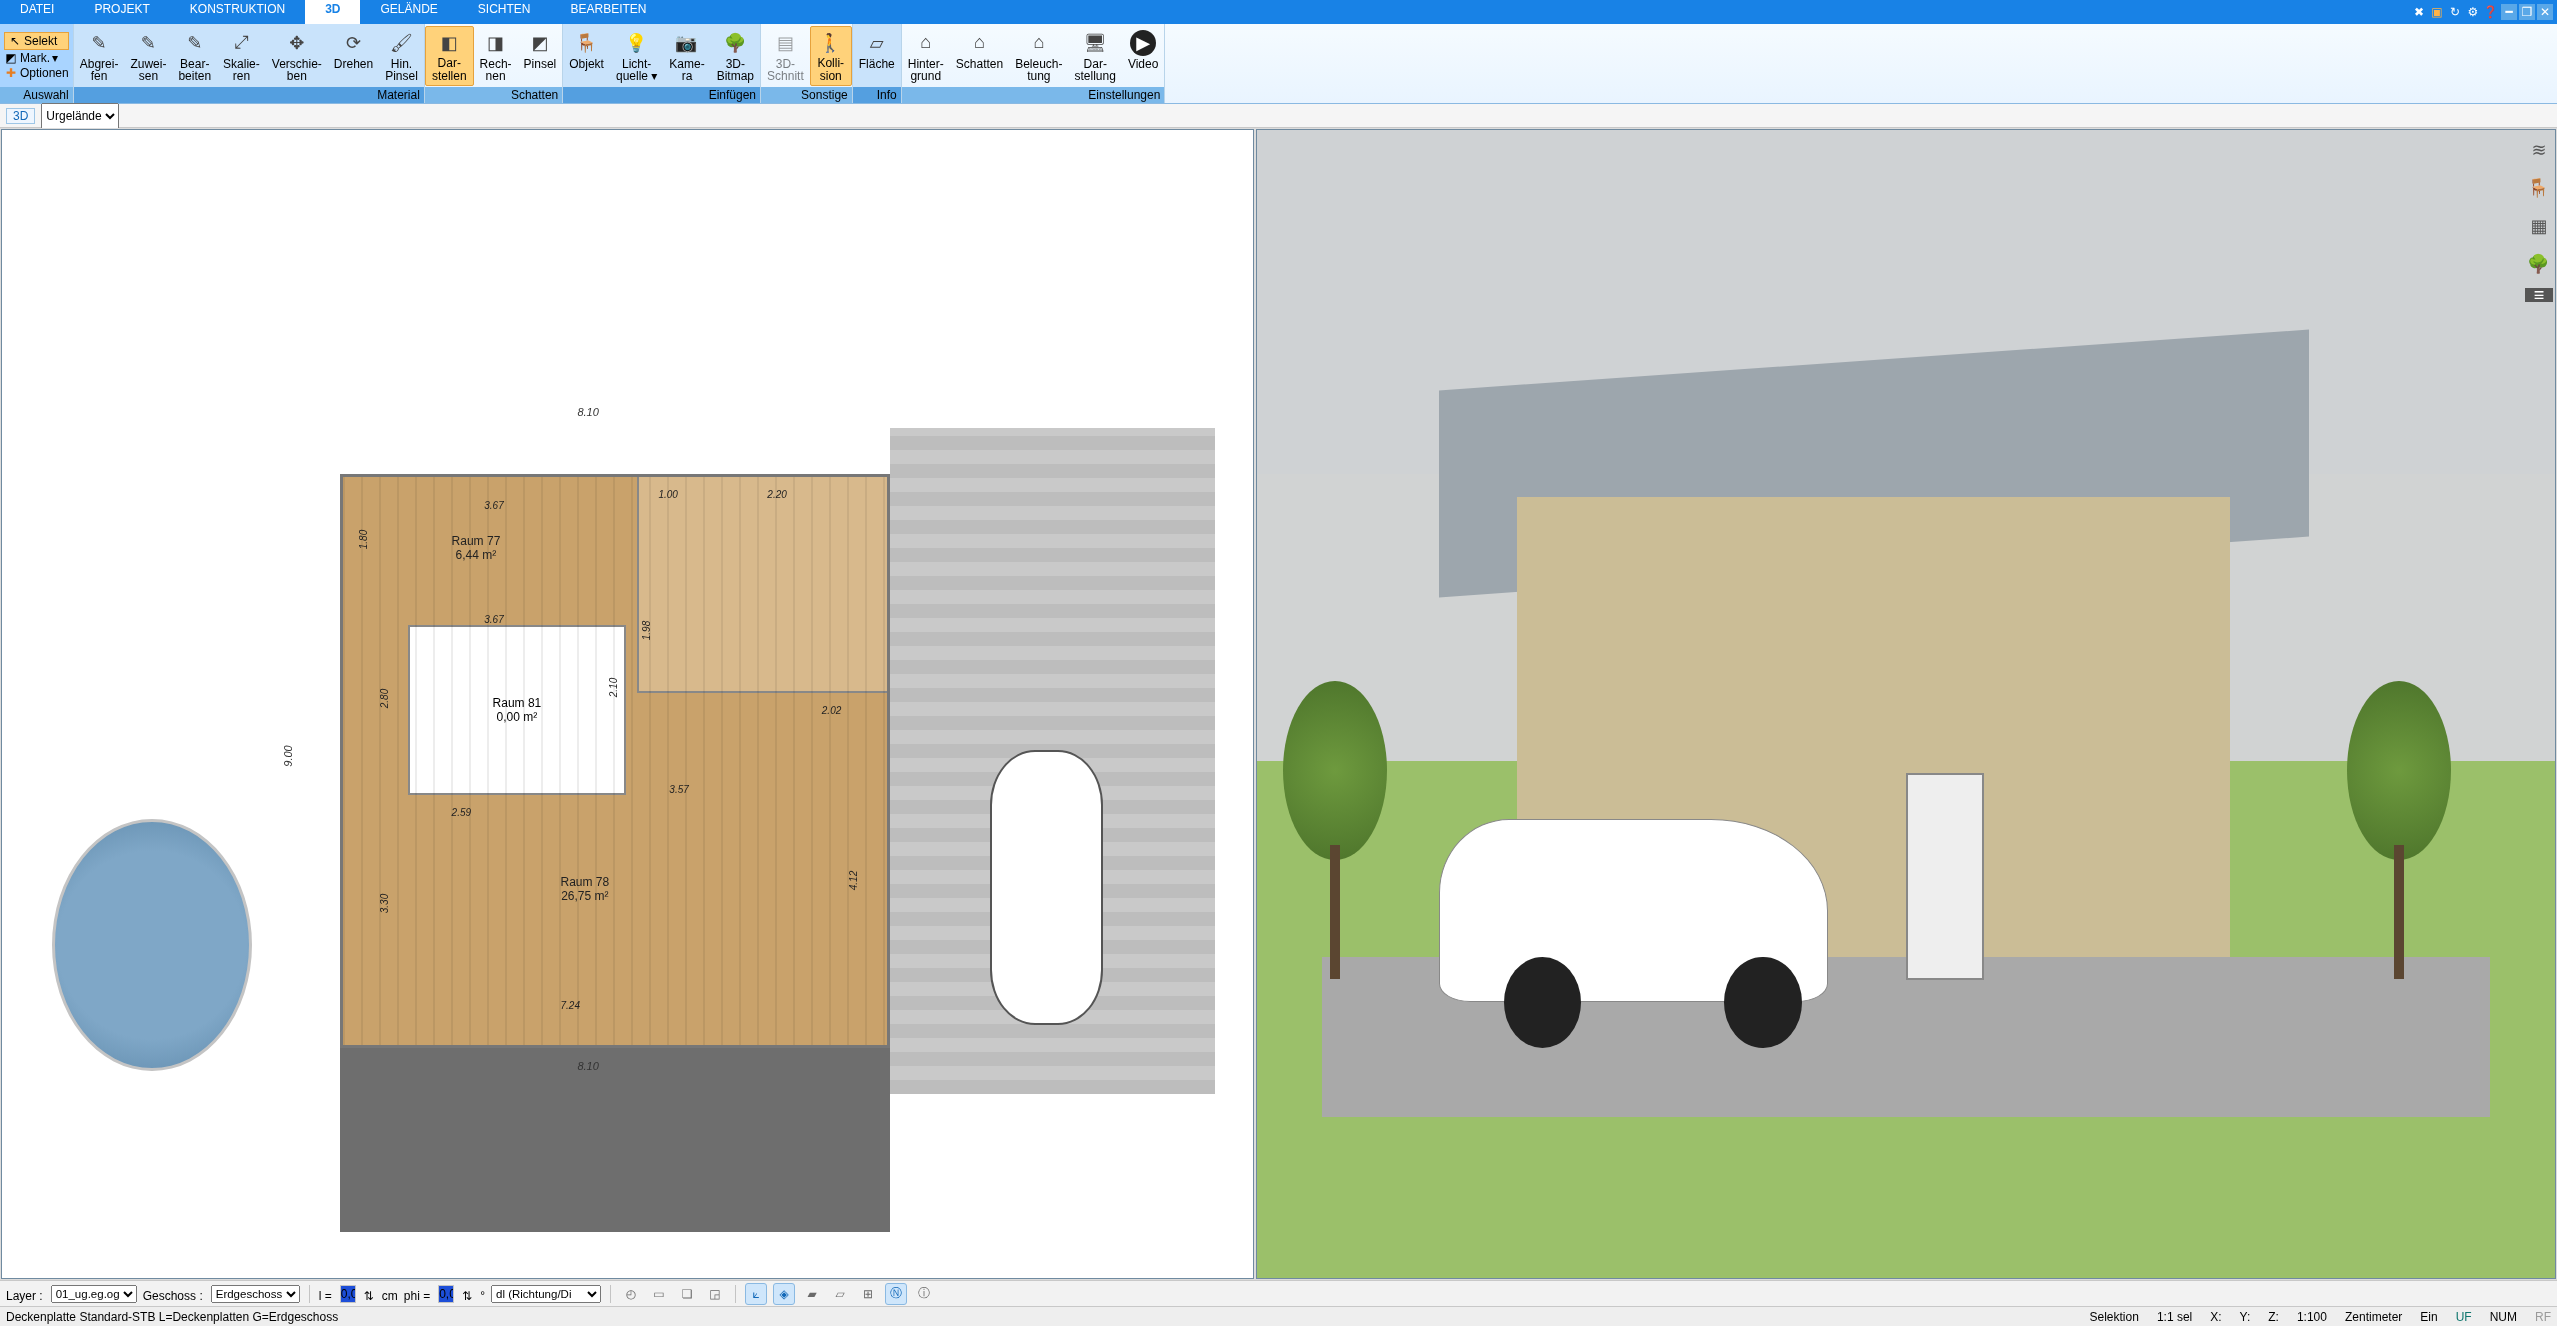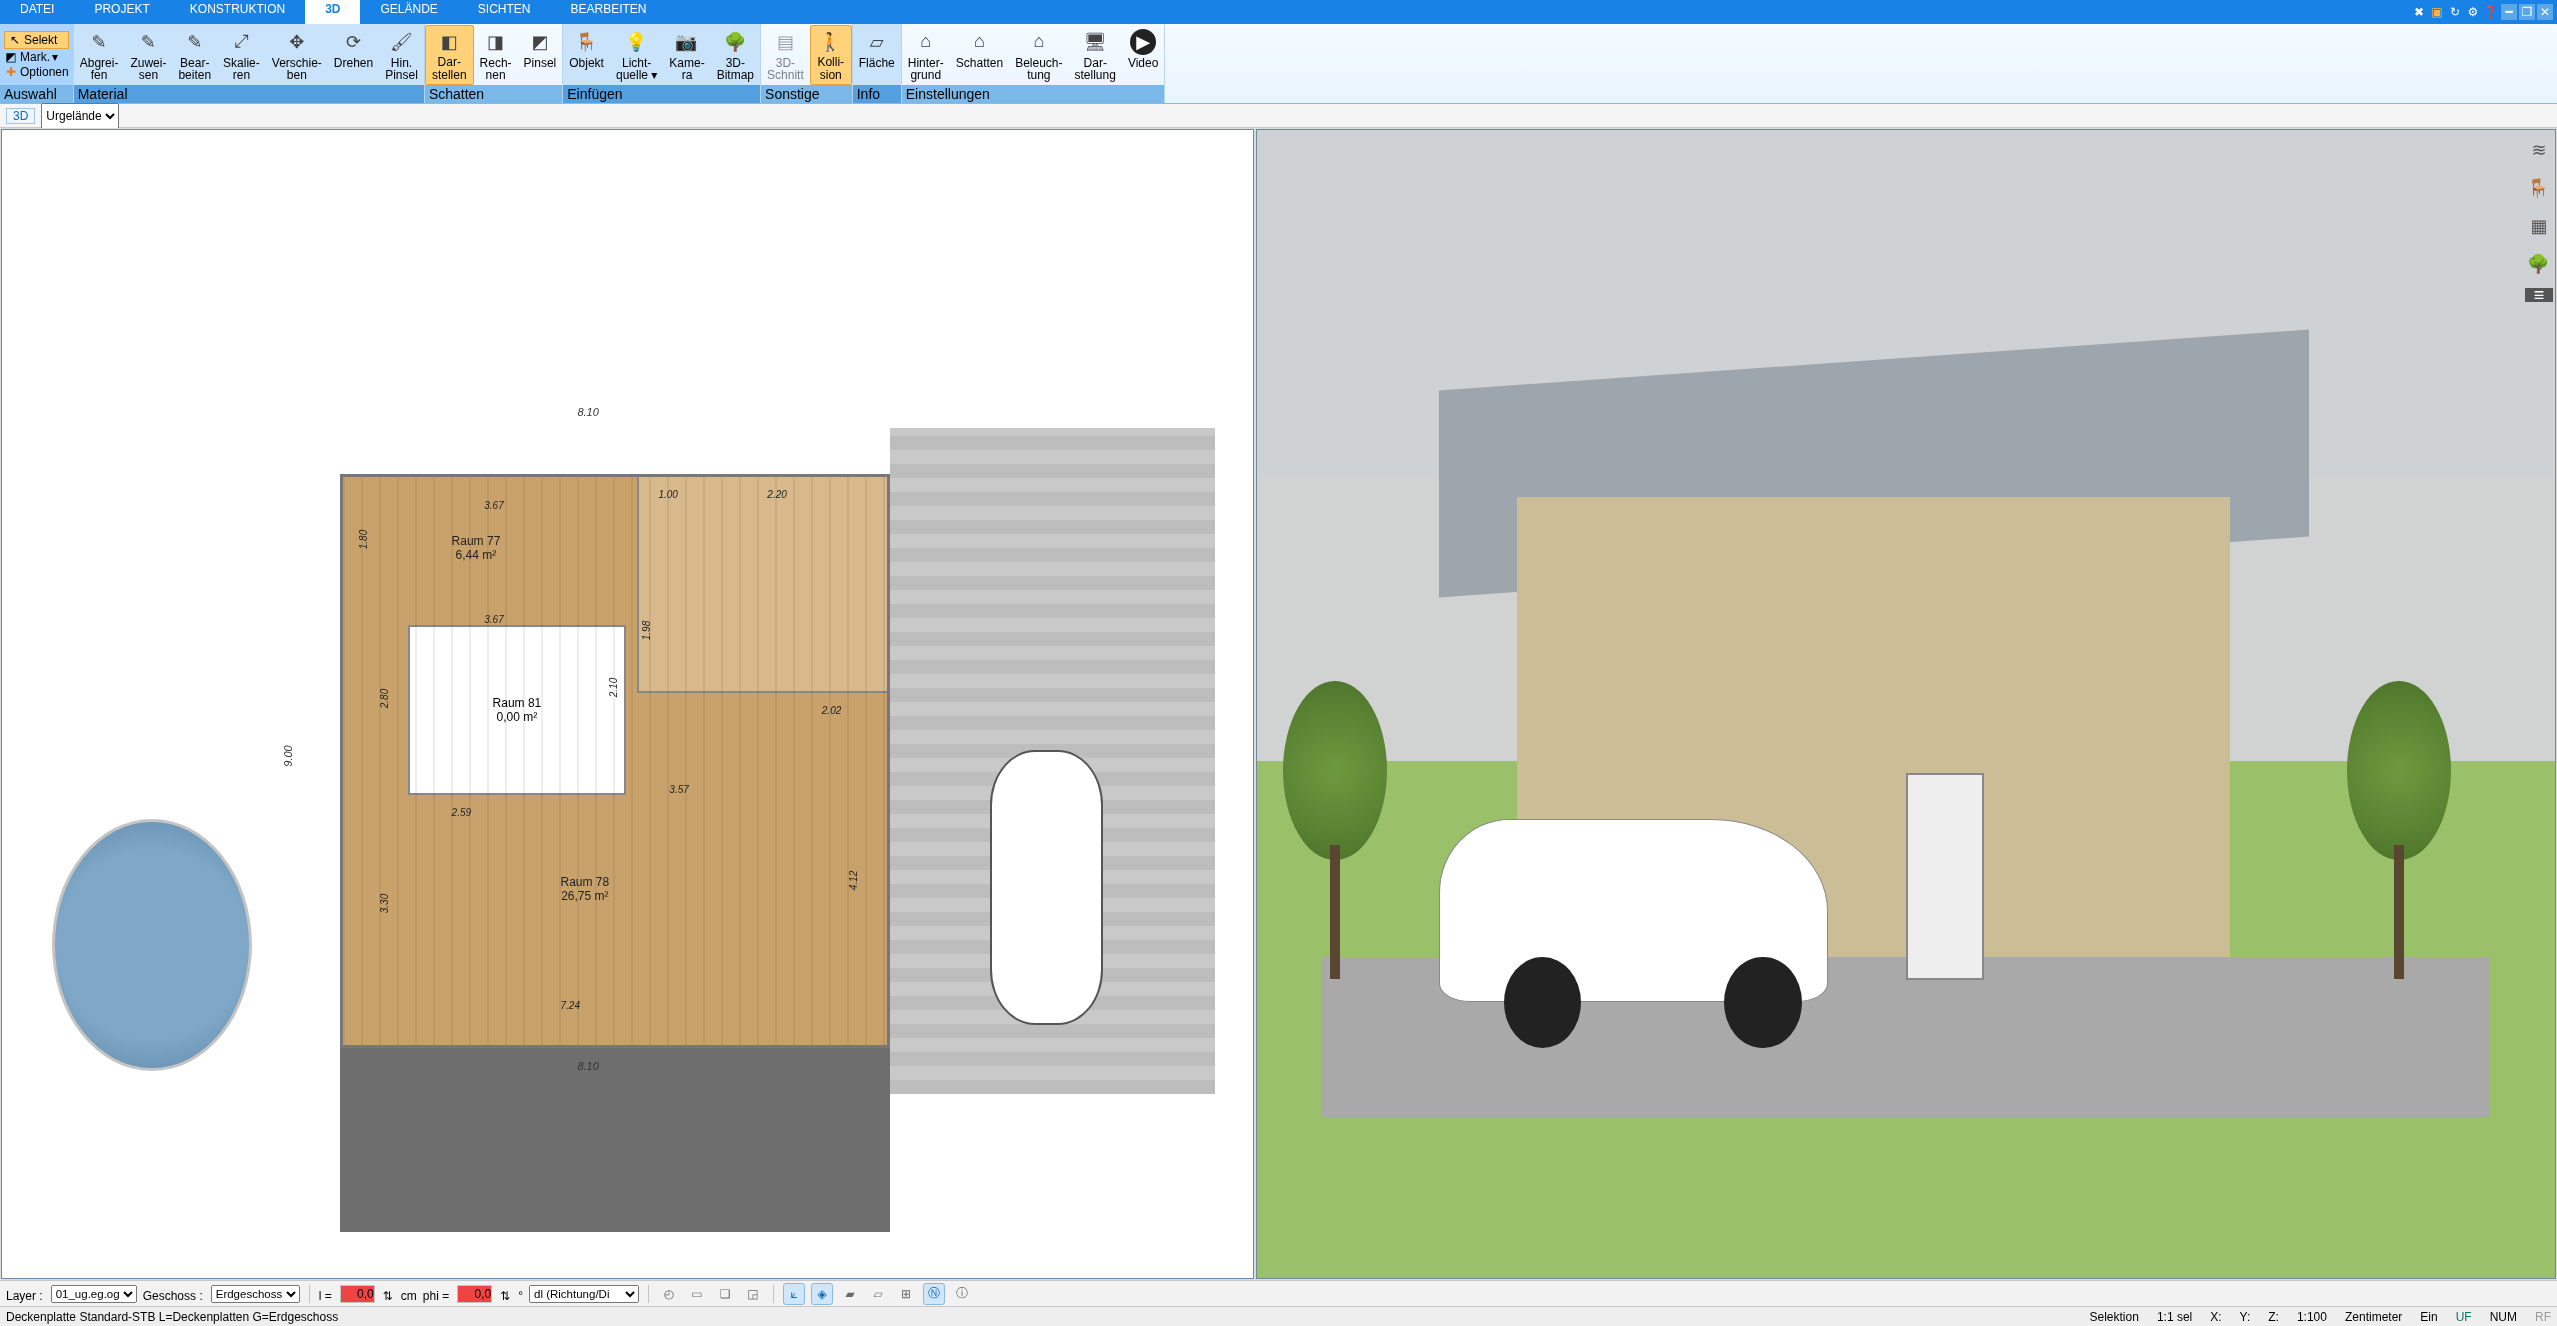--- a/index.html
+++ b/index.html
@@ -15,21 +15,21 @@
 .tabstrip .winicons { display: flex; gap: 2px; align-items: center; padding-right: 4px; }
 .tabstrip .winicons .wi { width: 16px; height: 16px; display: flex; align-items: center; justify-content: center; color: #fff; font-size: 12px; }
 .tabstrip .winicons .wbox { background: #5aa8e8; width: 16px; height: 16px; display:flex;align-items:center;justify-content:center; }
 
 
 .ribbon { display: flex; background: linear-gradient(#f5fbff,#e9f4ff); border-bottom: 1px solid #8ab9e2; height: 80px; }
 .ribbon .group { display: flex; flex-direction: column; border-right: 1px solid #b8d4ea; }
 .ribbon .group.sel { background: #a9d4ff; }
 .ribbon .group.dark { background: #c9e3fb; }
 .ribbon .group .tools { display: flex; flex: 1; align-items: center; }
-.ribbon .group .glabel { text-align: left; font-size: 14px; padding: 1px 4px; background: #7ab8ea; color: #000; }
+.ribbon .group .glabel { text-align: right; font-size: 12px; padding: 1px 4px; background: #7ab8ea; color: #000; }
 .ribbon .group.dark .glabel { background: #549fe0; }
 
 .rbtn { display: flex; flex-direction: column; align-items: center; justify-content: flex-start; padding: 4px 6px 2px 6px; cursor: pointer; min-width: 42px; height: 60px; }
 .rbtn .ic { width: 26px; height: 26px; display:flex; align-items:center; justify-content:center; font-size:18px; color:#444; border:1px solid transparent; border-radius:3px; }
 .rbtn .lbl { font-size: 10.5px; text-align: center; line-height: 1.05; margin-top: 2px; white-space: pre; }
 .rbtn.hl { background: #ffd27a; border:1px solid #e6a23c; border-radius:2px; }
 .rbtn.dis { opacity:.5; }
 
 .selpanel { display:flex; flex-direction:column; gap:1px; padding:2px 4px; font-size:11px; }
 .selpanel .row { display:flex; align-items:center; gap:2px; white-space:nowrap; }
@@ -78,21 +78,21 @@
 .v3d .tree{position:absolute;width:8%;height:26%;top:48%;}
 .v3d .tree .crown{position:absolute;inset:0 0 40% 0;background:radial-gradient(circle,#6e9a3e,#4b722a);border-radius:50%;}
 .v3d .tree .trunk{position:absolute;left:45%;top:55%;width:10%;height:45%;background:#5b4631;}
 
 .sidetools{position:absolute;right:2px;top:6px;display:flex;flex-direction:column;gap:10px;}
 .sidetools .st{width:28px;height:28px;display:flex;align-items:center;justify-content:center;font-size:18px;color:#555;}
 
 
 .bottombar { display:flex; align-items:center; height:26px; background:#f2f2f2; border-top:1px solid #c8c8c8; padding:0 6px; gap:6px; font-size:11.5px; }
 .bottombar .field { display:flex; align-items:flex-end; gap:8px; }
-.bottombar input.num { width:35px; height:18px; text-align:right; background:#ef4444; border:1px solid #c4c4c4; }
+.bottombar input.num { width:16px; height:18px; text-align:right; background:#1d4ed8; border:1px solid #c4c4c4; }
 .bottombar select { height:18px; font-size:11.5px; }
 .bottombar .sep { width:1px; height:18px; background:#c4c4c4; margin:0 3px; }
 .bottombar .ticon { width:22px; height:22px; display:flex; align-items:center; justify-content:center; color:#6a6a6a; border:1px solid transparent; border-radius:3px; }
 .bottombar .ticon.on { background:#cfe6fb; border-color:#8ab9e2; color:#1268b8; }
 
 .statusbar { display:flex; align-items:center; height:20px; background:#eee; border-top:1px solid #c8c8c8; padding:0 6px; font-size:11.5px; gap:18px; }
 .statusbar .grow{flex:1;}
 .statusbar .cell{white-space:nowrap;}
 </style>
 </head>

